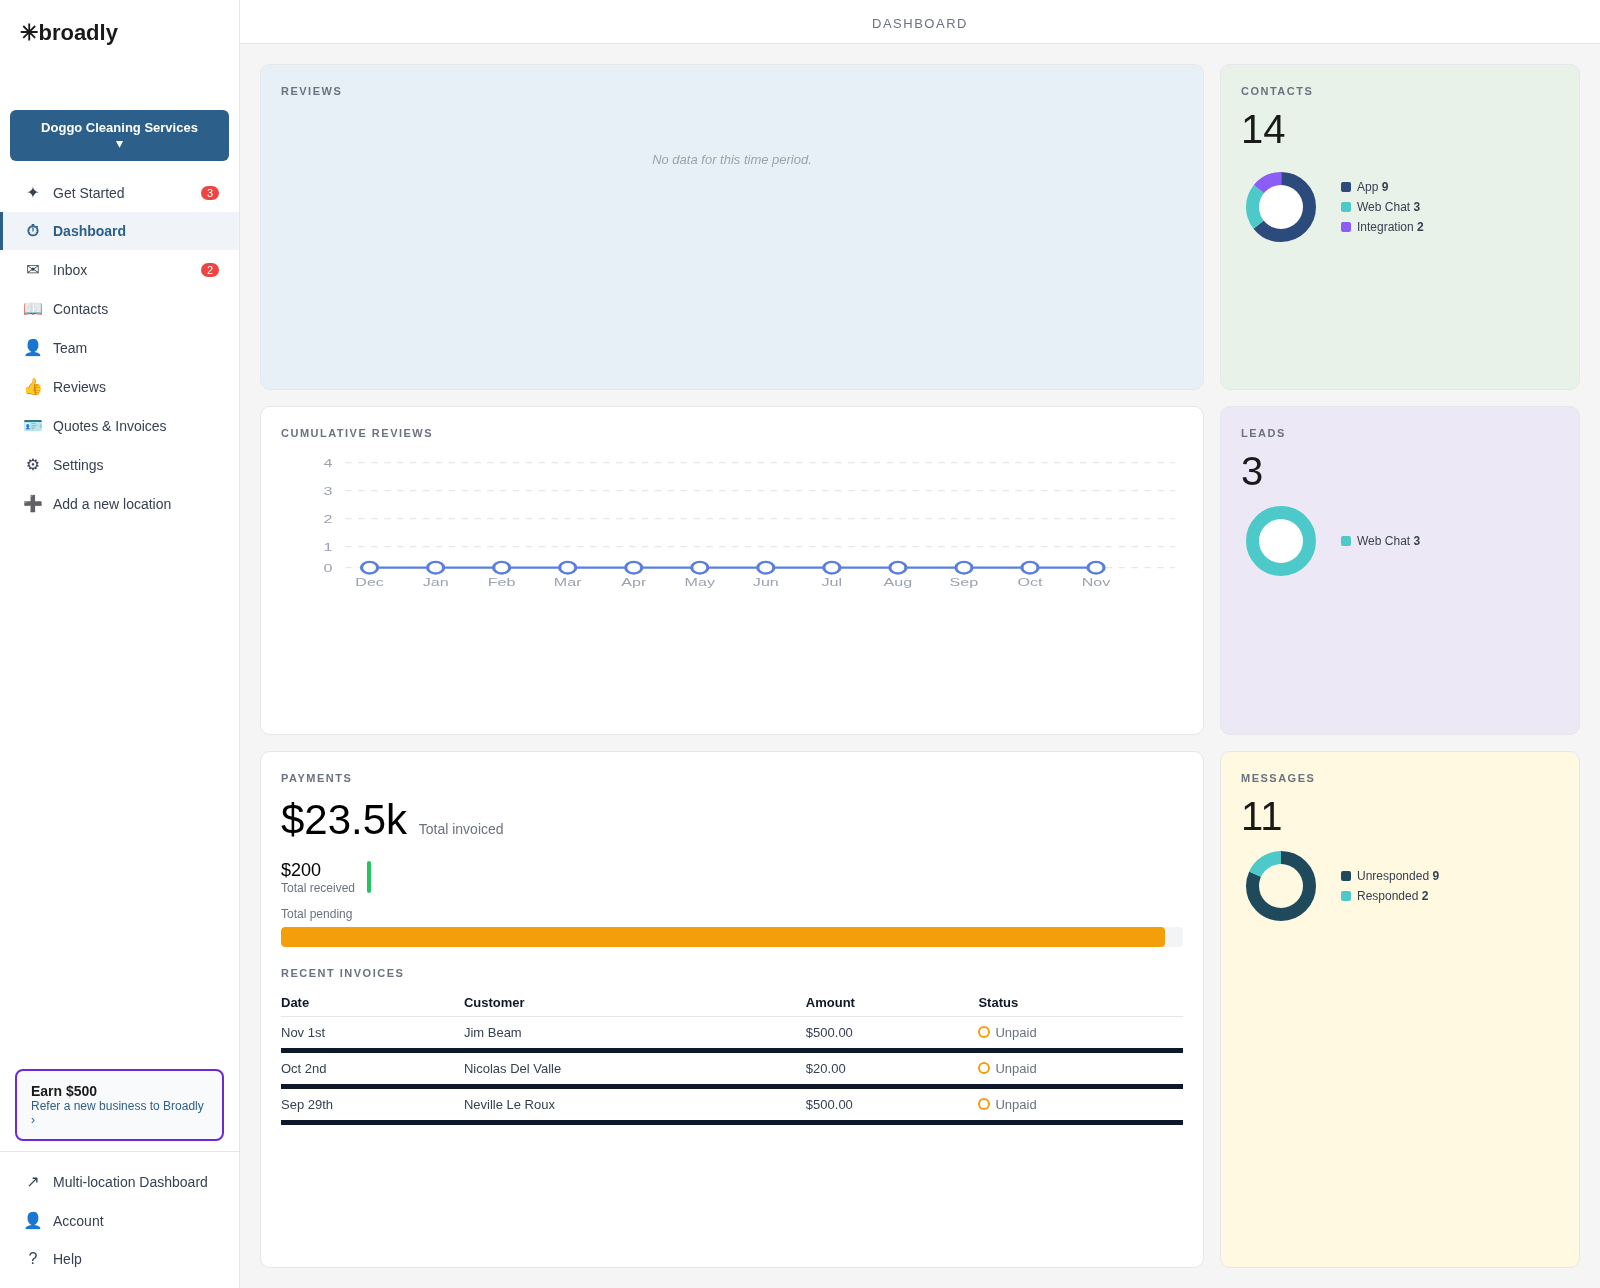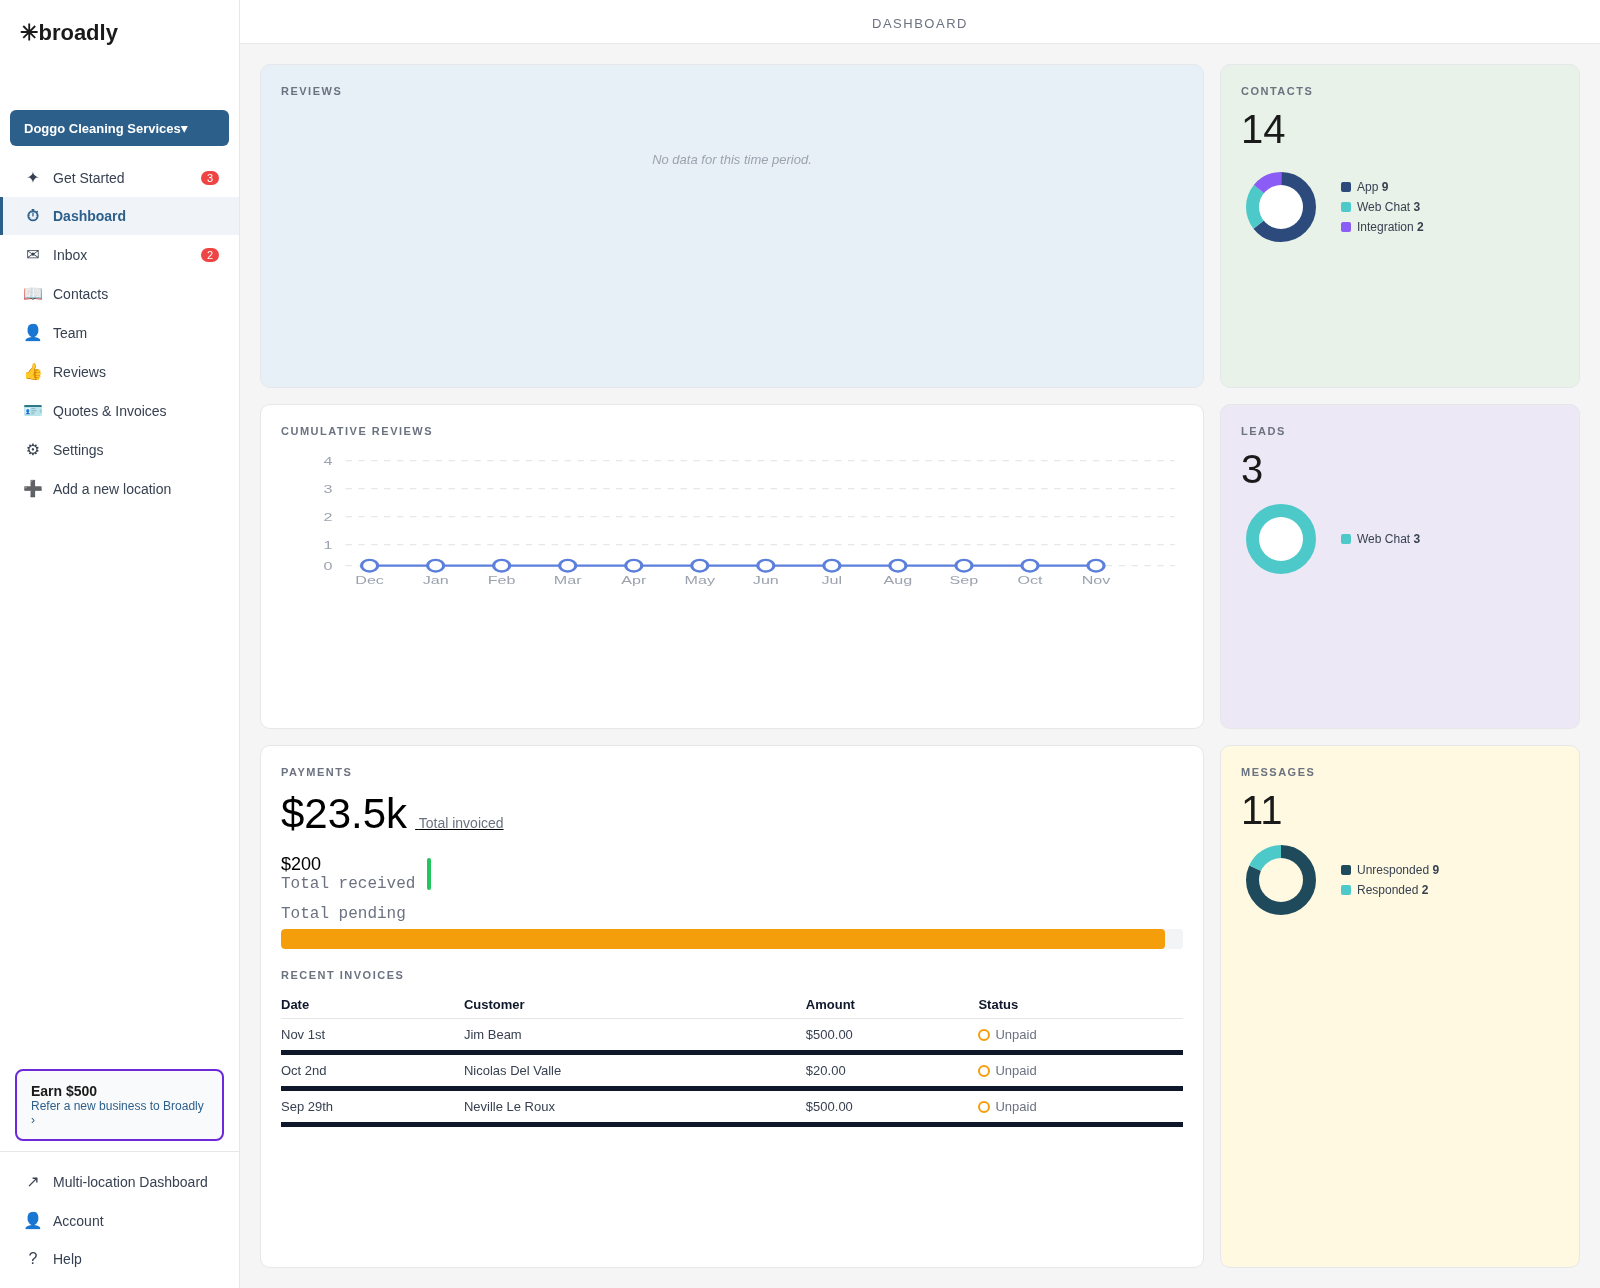--- a/index.html
+++ b/index.html
@@ -5,21 +5,21 @@
     * { box-sizing: border-box; margin: 0; padding: 0; }
     body { font-family: -apple-system, BlinkMacSystemFont, 'Segoe UI', sans-serif; background: #f5f5f5; display: flex; height: 100vh; overflow: hidden; font-size: 14px; }
 
     
     .sidebar { width: 240px; background: #fff; border-right: 1px solid #e5e7eb; display: flex; flex-direction: column; padding: 0; overflow-y: auto; flex-shrink: 0; }
     .sidebar-logo { padding: 20px 20px 10px; }
     .logo-text { font-size: 22px; font-weight: 700; color: #1a1a1a; }
     .logo-text span { color: #2c5f8a; }
     .sidebar-reports { margin: 10px 15px; }
     .sidebar-reports input { width: 100%; padding: 8px 12px; border: 1px solid #d1d5db; border-radius: 6px; font-size: 14px; background: #f9fafb; }
-    .sidebar-company { margin: 8px 10px; background: #2c5f8a; color: #fff; border-radius: 6px; padding: 10px 14px; display: flex; align-items: center; cursor: pointer; }
+    .sidebar-company { margin: 8px 10px; background: #2c5f8a; color: #fff; border-radius: 6px; padding: 10px 14px; display: flex; align-items: center; cursor: pointer; flex-direction: column; }
     .sidebar-company-name { font-size: 13px; font-weight: 600; }
     .sidebar-nav { flex: 1; padding: 4px 0; }
     .nav-item { display: flex; align-items: center; padding: 10px 20px; cursor: pointer; color: #374151; font-size: 14px; position: relative; border-left: 3px solid transparent; }
     .nav-item.active { border-left: 3px solid #2c5f8a; background: #f0f4f8; color: #2c5f8a; font-weight: 600; }
     .nav-item .nav-icon { width: 20px; margin-right: 10px; display: flex; align-items: center; justify-content: center; font-size: 16px; }
     .nav-badge { background: #ef4444; color: #fff; border-radius: 10px; font-size: 11px; padding: 1px 6px; margin-left: auto; }
     .sidebar-earn { margin: 10px 15px; padding: 12px 14px; background: #f9fafb; border: 2px solid #6d28d9; border-radius: 8px; }
     .earn-title { font-size: 14px; font-weight: 600; color: #1a1a1a; }
     .earn-link { font-size: 12px; color: #2c5f8a; cursor: pointer; }
     .sidebar-bottom { padding: 10px 0; border-top: 1px solid #e5e7eb; }
@@ -59,21 +59,21 @@
 
     
     .leads-card { background: #ede8f5; }
 
     
     .payments-card { }
     .payment-big { font-size: 42px; font-weight: 300; display: inline-block; margin-right: 8px; }
     .payment-label { font-size: 14px; color: #6b7280; }
     .payment-row { margin-top: 16px; }
     .payment-amount { font-size: 18px; font-weight: 500; }
-    .payment-sub { font-size: 16px; color: #6b7280; font-family: Liberation Mono, monospace; }
+    .payment-sub { font-size: 12px; color: #6b7280; }
     .bar-container { margin-top: 4px; height: 20px; background: #f3f4f6; border-radius: 4px; overflow: hidden; }
     .bar-fill { height: 100%; border-radius: 4px; }
     .recent-invoices { margin-top: 20px; }
     .invoice-title { font-size: 11px; letter-spacing: 1.5px; text-transform: uppercase; color: #6b7280; font-weight: 600; margin-bottom: 10px; }
     .invoice-table { width: 100%; border-collapse: collapse; }
     .invoice-table th { text-align: left; font-size: 13px; font-weight: 600; color: #0f172a; padding: 6px 0; border-bottom: 1px solid #e5e7eb; }
     .invoice-table td { padding: 8px 0; font-size: 13px; color: #374151; border-bottom: 5px solid #0f172a; }
     .status-unpaid { display: flex; align-items: center; gap: 5px; color: #6b7280; }
     .status-dot { width: 12px; height: 12px; border-radius: 50%; border: 2px solid #f59e0b; background: transparent; }
 
@@ -265,21 +265,21 @@
           <div class="legend-item">
             <div class="legend-dot" style="background:#4dc9c9;"></div>
             <span class="legend-label">Web Chat <strong>3</strong></span>
           </div>
         </div>
       </div>
     </div>
 
     <div class="card payments-card" style="grid-column:1; grid-row:3;">
       <div class="card-title">PAYMENTS</div>
-      <div style="margin-bottom:16px;text-decoration:underline;">
+      <div style="margin-bottom:16px;">
         <span class="payment-big">$23.5k</span>
         <span class="payment-label">Total invoiced</span>
       </div>
       <div class="payment-row">
         <div style="display:flex; align-items:center; gap:12px;">
           <div>
             <div class="payment-amount">$200</div>
             <div class="payment-sub">Total received</div>
           </div>
           <div style="width:4px; height:32px; background:#22c55e; border-radius:2px;"></div>

